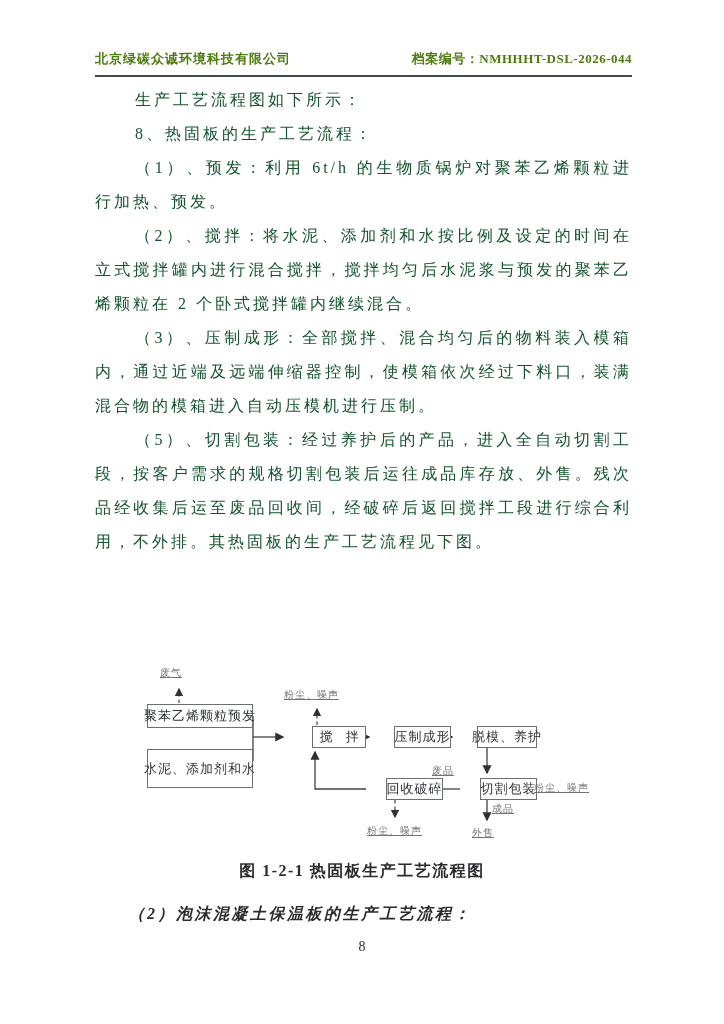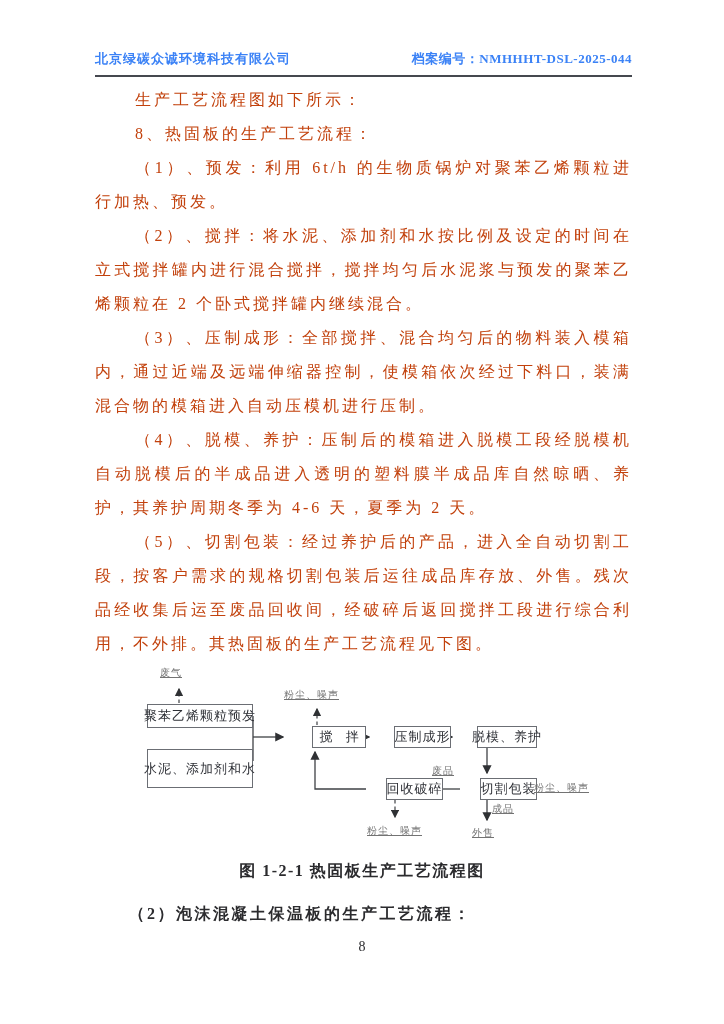--- a/index.html
+++ b/index.html
@@ -10,30 +10,30 @@
     background:#ffffff;
     font-family:"Liberation Serif","DejaVu Serif",serif;
     color:#2b2b2e;
     overflow:hidden;
   }
   
   .header {
     position:absolute; left:95px; top:50px; width:537px; height:27px;
     border-bottom:2px solid #45484f;
     display:flex; justify-content:space-between; align-items:flex-start;
-    font-size:13px; font-weight:bold; color:#3b82f6; letter-spacing:1px;gap:38px;
+    font-size:13px; font-weight:bold; color:#4d7c0f; letter-spacing:1px;gap:38px;
   }
   .header .file-no-wrap { letter-spacing:0.5px; }
   
   .body-text {
     position:absolute; left:95px; top:83px; width:537px;
   }
   .para {
     font-size:16px; line-height:34px; letter-spacing:3px;
-    text-align:justify; text-indent:2.5em; color:#c2410c;
+    text-align:justify; text-indent:2.5em; color:#14532d;
   }
   
   .flow-layer { position:absolute; left:0; top:0; width:724px; height:1024px; }
   .flow-arrows { position:absolute; left:0; top:0; width:724px; height:1024px; }
   .fbox {
     position:absolute; border:1px solid #6b6e74; background:#fff;
     display:flex; align-items:center; justify-content:center;
     font-size:13px; letter-spacing:1px; color:#2e3036; white-space:nowrap;margin-left:20px;
   }
   .fbox.wide-gap { letter-spacing:5px; text-indent:5px; }
@@ -42,46 +42,45 @@
     color:#737373; white-space:nowrap;text-decoration:underline;
   }
   
   .caption {
     position:absolute; left:0; top:861px; width:724px;
     text-align:center; font-weight:bold; font-size:16px; letter-spacing:1.5px;
   }
   .next-heading {
     position:absolute; left:95px; top:899px; width:537px;
     font-weight:bold; font-size:16px; letter-spacing:2.5px;
-    text-indent:2.1em; line-height:30px;
+    text-indent:2.1em; line-height:30px;font-style:italic;
   }
   .page-number {
     position:absolute; left:0; top:939px; width:724px;
     text-align:center; font-size:14px; color:#2b2b2e;
   }
 </style>
 </head>
 <body>
 
 <div class="page">
 
   <div class="header">
     <span>北京绿碳众诚环境科技有限公司</span>
     <span class="file-no-wrap">
-      <span>档案编号：</span><span>NMHHHT-DSL-2025-044</span>
+      <span>档案编号：</span><span>NMHHHT-DSL-2026-044</span>
     </span>
   </div>
 
   <div class="body-text">
     <p class="para">生产工艺流程图如下所示：</p>
     <p class="para">8、热固板的生产工艺流程：</p>
     <p class="para">（1）、预发：利用 6t/h 的生物质锅炉对聚苯乙烯颗粒进行加热、预发。</p>
     <p class="para">（2）、搅拌：将水泥、添加剂和水按比例及设定的时间在立式搅拌罐内进行混合搅拌，搅拌均匀后水泥浆与预发的聚苯乙烯颗粒在 2 个卧式搅拌罐内继续混合。</p>
     <p class="para">（3）、压制成形：全部搅拌、混合均匀后的物料装入模箱内，通过近端及远端伸缩器控制，使模箱依次经过下料口，装满混合物的模箱进入自动压模机进行压制。</p>
-    <p class="para">（4）、脱模、养护：压制后的模箱进入脱模工段经脱模机自动脱模后的半成品进入透明的塑料膜半成品库自然晾晒、养护，其养护周期冬季为 4-6 天，夏季为 2 天。</p>
     <p class="para">（5）、切割包装：经过养护后的产品，进入全自动切割工段，按客户需求的规格切割包装后运往成品库存放、外售。残次品经收集后运至废品回收间，经破碎后返回搅拌工段进行综合利用，不外排。其热固板的生产工艺流程见下图。</p>
   </div>
 
   <div class="flow-layer">
     <svg class="flow-arrows" width="724" height="1024" viewBox="0 0 724 1024">
       <defs>
         <marker id="arr" viewBox="0 0 10 10" refX="8.5" refY="5" markerWidth="7" markerHeight="7" orient="auto">
           <path d="M0,0 L10,5 L0,10 z" fill="#2f3134"></path>
         </marker>
       </defs>

